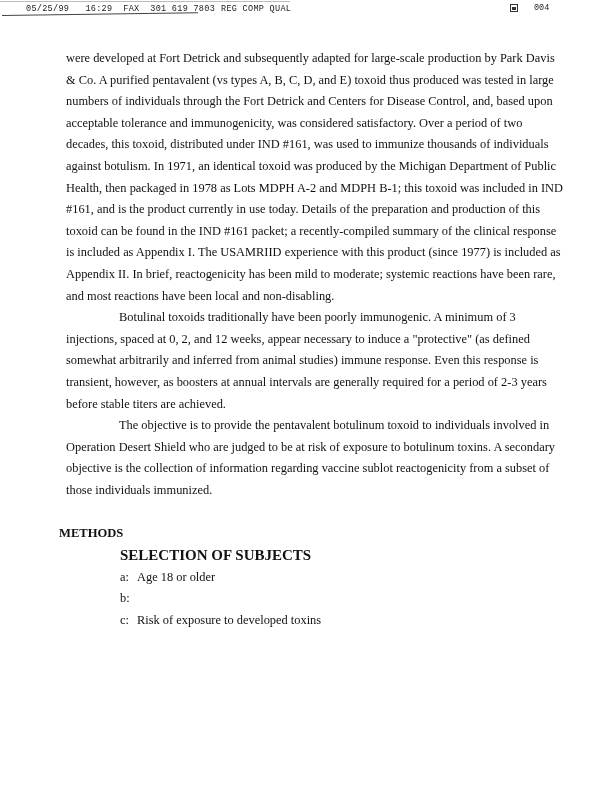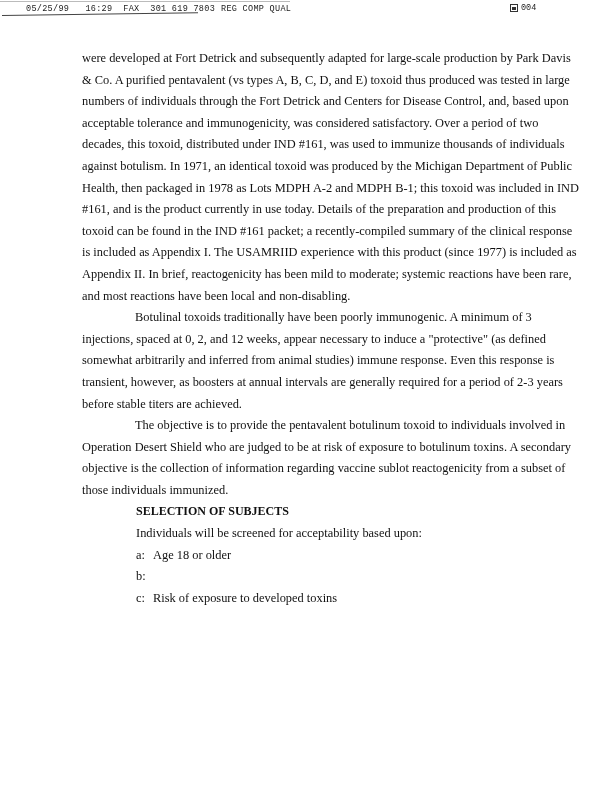--- a/index.html
+++ b/index.html
@@ -9,32 +9,32 @@
   }
   .fax-header {
     position: absolute; left: 0; top: 0; width: 496px; height: 20px;
     font-family: "Liberation Mono", "DejaVu Sans Mono", monospace;
     font-size: 8.5px; color: #222;
   }
   .fax-topline { position: absolute; left: 0; top: 1px; width: 290px; height: 1px; background: #bbb; }
   .fax-stamp { position: absolute; left: 26px; top: 4px; letter-spacing: 0.3px; }
   .fax-underline { position: absolute; left: 2px; top: 15px; width: 196px; height: 1px; background: #444; transform: rotate(-0.8deg); transform-origin: left; }
   .fax-dept { position: absolute; left: 221px; top: 4px; letter-spacing: 0.3px; }
-  .fax-page { position: absolute; left: 510px; top: 3px; display: flex; align-items: center; gap: 3px; }
+  .fax-page { position: absolute; left: 510px; top: 3px; display: flex; align-items: center; gap: 16px; }
   .fax-page .icon { width: 8px; height: 8px; border: 1px solid #333; box-sizing: border-box; display: inline-block; position: relative; }
   .fax-page .icon::after { content: ""; position: absolute; left: 1px; top: 2px; width: 4px; height: 3px; background: #333; }
 
-  .page-body { position: absolute; left: 66px; top: 48px; width: 500px; font-size: 12.4px; line-height: 21.6px; margin-left: 16px; }
+  .page-body { position: absolute; left: 66px; top: 48px; width: 500px; font-size: 12.4px; line-height: 21.6px; }
   .para { margin: 0; text-align: left; }
   .para.indent { text-indent: 53px; }
   .heading { font-weight: bold; font-size: 12.6px; margin: 0; }
   .h-objectives { margin-top: 23px; }
   .h-methods { margin-top: 22px; margin-left: -7px; }
   .sub-block { margin-left: 54px; }
-  .sub-heading { font-weight: bold; font-size: 12px; margin: 0; }
+  .sub-heading { font-weight: bold; font-size: 15px; margin: 0; }
   .criteria-intro { margin: 0; }
   .criteria-list { list-style: none; margin: 0; padding: 0; }
   .criteria-list li { display: flex; }
   .criteria-list .marker { width: 17px; }
 </style>
 </head>
 <body>
 
 <div class="fax-header">
   <div class="fax-topline"></div>
@@ -51,23 +51,23 @@
     <span>004</span>
   </div>
 </div>
 
 <div class="page-body">
   <p class="para">were developed at Fort Detrick and subsequently adapted for large-scale production by Park Davis &amp; Co. A purified pentavalent (vs types A, B, C, D, and E) toxoid thus produced was tested in large numbers of individuals through the Fort Detrick and Centers for Disease Control, and, based upon acceptable tolerance and immunogenicity, was considered satisfactory. Over a period of two decades, this toxoid, distributed under IND #161, was used to immunize thousands of individuals against botulism. In 1971, an identical toxoid was produced by the Michigan Department of Public Health, then packaged in 1978 as Lots MDPH A-2 and MDPH B-1; this toxoid was included in IND #161, and is the product currently in use today. Details of the preparation and production of this toxoid can be found in the IND #161 packet; a recently-compiled summary of the clinical response is included as Appendix I. The USAMRIID experience with this product (since 1977) is included as Appendix II. In brief, reactogenicity has been mild to moderate; systemic reactions have been rare, and most reactions have been local and non-disabling.</p>
   <p class="para indent">Botulinal toxoids traditionally have been poorly immunogenic. A minimum of 3 injections, spaced at 0, 2, and 12 weeks, appear necessary to induce a "protective" (as defined somewhat arbitrarily and inferred from animal studies) immune response. Even this response is transient, however, as boosters at annual intervals are generally required for a period of 2-3 years before stable titers are achieved.</p>
 
   <p class="para indent">The objective is to provide the pentavalent botulinum toxoid to individuals involved in Operation Desert Shield who are judged to be at risk of exposure to botulinum toxins. A secondary objective is the collection of information regarding vaccine sublot reactogenicity from a subset of those individuals immunized.</p>
 
+  <h2 class="heading h-methods">METHODS</h2>
   <div class="sub-block">
     <h3 class="sub-heading">SELECTION OF SUBJECTS</h3>
-    <p class="criteria-intro">Individuals will be screened for acceptability based upon:</p>
     <ul class="criteria-list">
       <li>
         <span class="marker">a:</span>
         <span>Age 18 or older</span>
       </li>
       <li>
         <span class="marker">b:</span>
       </li>
       <li>
         <span class="marker">c:</span>

